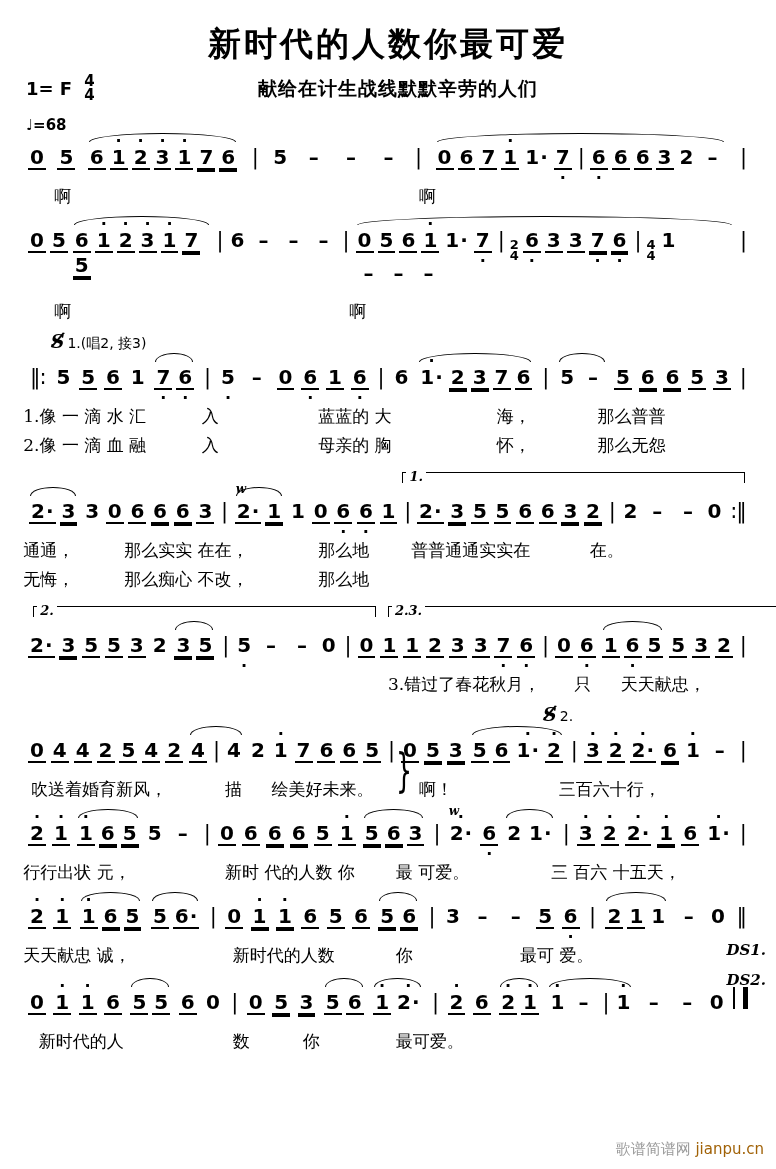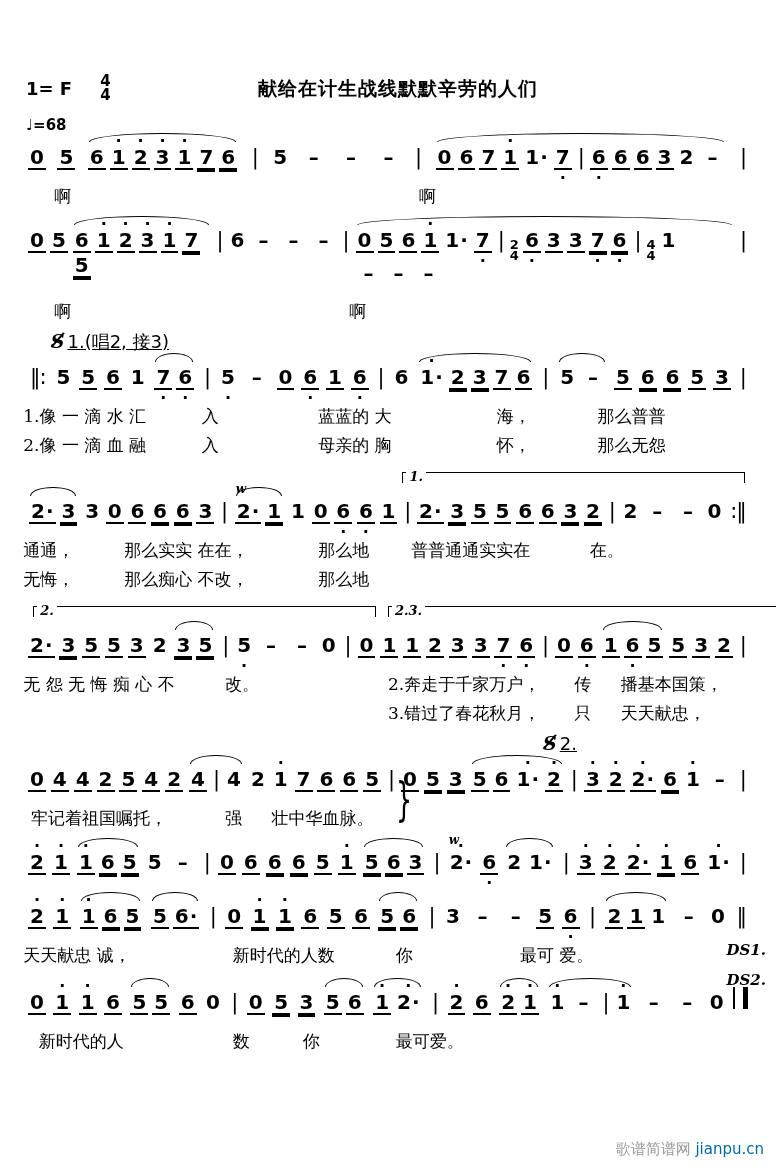--- a/index.html
+++ b/index.html
@@ -5,21 +5,21 @@
   html,body{margin:0;padding:0;}
   body{width:776px;height:1169px;background:#fff;color:#000;position:relative;overflow:hidden;
        font-family:"DejaVu Sans",sans-serif;}
   
   .hdr{position:relative;height:132px;}
   .title{position:absolute;top:22px;left:0;right:0;text-align:center;
          font-family:"DejaVu Serif",serif;font-weight:bold;font-size:33px;letter-spacing:3px;}
   .subtitle{position:absolute;top:76px;left:0;right:0;text-align:center;
             font-weight:bold;font-size:19px;letter-spacing:1px;padding-left:20px;}
   .credits{position:absolute;top:52px;right:14px;text-align:right;font-size:17px;line-height:26px;}
-  .keyblock{position:absolute;top:74px;left:26px;font-weight:bold;font-size:18px;display:flex;align-items:center;gap:20px;}
+  .keyblock{position:absolute;top:74px;left:26px;font-weight:bold;font-size:18px;display:flex;align-items:center;gap:4px;}
   .frac{display:inline-flex;flex-direction:column;text-align:center;font-size:15px;line-height:14px;margin-left:8px;}
   .tempo{position:absolute;top:116px;left:26px;font-weight:bold;font-size:15px;}
   
   #score{position:relative;}
   .system{position:relative;margin:0 0 3px;}
   .mrow{position:relative;height:22px;margin:0 26px;}
   .notesrow{display:flex;justify-content:space-between;align-items:baseline;
             padding:13px 26px 13px;font-weight:bold;font-size:20px;}
   .note{position:relative;display:inline-block;padding:0 2px;margin:0 2px;line-height:22px;}
   .u1{border-bottom:2px solid #000;}
@@ -41,35 +41,36 @@
         font-weight:bold;vertical-align:-2px;margin:0 2px;}
   
   .volta{position:absolute;top:8px;height:10px;border-top:1.4px solid #000;
          border-left:1.4px solid #000;border-right:1.4px solid #000;}
   .vlbl{position:absolute;left:3px;top:-4px;background:#fff;padding:0 3px;
         font:italic bold 13px "DejaVu Serif",serif;}
   .vlbl.boxed{font:normal 13px "DejaVu Sans",sans-serif;border:1px solid #000;border-top:none;top:-1px;}
   .sgwrap{position:absolute;top:0;white-space:nowrap;}
   .sg{position:relative;display:inline-block;font:italic bold 19px "DejaVu Serif",serif;padding:0 3px;}
   .sg::after{content:"/";position:absolute;left:50%;top:-3px;transform:translateX(-50%) rotate(14deg);font-size:20px;}
-  .sglbl{font-size:18px;font-weight:normal;text-decoration:underline;}
+  .sglbl{font-size:14px;font-weight:normal;}
   .ds{position:absolute;right:10px;top:44px;text-align:left;
       font:italic bold 15px "DejaVu Serif",serif;line-height:30px;}
   .bracec{position:absolute;top:44px;font-size:46px;font-weight:normal;
           transform:scaleX(.55);transform-origin:left center;line-height:46px;}
   
   .lyr{position:relative;height:29px;font-family:"DejaVu Serif",serif;font-size:17px;}
   .lyr span{position:absolute;white-space:pre;top:2px;}
   
   .wm{position:absolute;bottom:10px;right:12px;font-size:15px;}
 </style>
 </head>
 <body>
 
 <div class="hdr">
+  <div class="title">新时代的人数你最可爱</div>
   <div class="subtitle">献给在计生战线默默辛劳的人们</div>
   <div class="keyblock">
     <span>1= F</span>
     <span class="frac">
       <span>4</span>
       <span>4</span>
     </span>
   </div>
   <div class="tempo">♩=68</div>
 </div>
@@ -248,27 +249,20 @@
         <span class="bar">|</span>
         <span class="note u1">0</span>
         <span class="note u1">6<i class="od dn">·</i></span>
         <span class="slur"><span class="note u1">1</span><span class="note u1">6<i class="od dn">·</i></span><span class="note u1">5</span></span>
         <span class="note u1">5</span>
         <span class="note u1">3</span>
         <span class="note u1">2</span>
         <span class="bar">|</span>
       </div>
       <div class="lyr">
-        <span style="left: 3%;">无 怨 无 悔 痴 心 不</span>
-        <span style="left: 29%;">改。</span>
-        <span style="left: 50%;">2.奔走于千家万户，</span>
-        <span style="left: 74%;">传</span>
-        <span style="left: 80%;">播基本国策，</span>
-      </div>
-      <div class="lyr">
         <span style="left: 50%;">3.错过了春花秋月，</span>
         <span style="left: 74%;">只</span>
         <span style="left: 80%;">天天献忠，</span>
       </div>
     </div>
     <div class="system">
       <div class="mrow">
         <span class="sgwrap" style="left: 71%;"><span class="sg">S</span><span class="sglbl">2.</span></span>
       </div>
       <div class="notesrow">
@@ -294,23 +288,25 @@
         <span class="bar">|</span>
         <span class="note u1">3<i class="od up">·</i></span>
         <span class="note u1">2<i class="od up">·</i></span>
         <span class="note u1">2<i class="od up">·</i><span class="aug">·</span></span>
         <span class="note u2">6</span>
         <span class="note">1<i class="od up">·</i></span>
         <span class="dash">–</span>
         <span class="bar">|</span>
       </div>
       <div class="lyr">
-        <span style="left: 4%;">牢记着祖国嘱托，</span>
-        <span style="left: 29%;">强</span>
-        <span style="left: 35%;">壮中华血脉。</span>
+        <span style="left: 4%;">吹送着婚育新风，</span>
+        <span style="left: 29%;">描</span>
+        <span style="left: 35%;">绘美好未来。</span>
+        <span style="left: 54%;">啊！</span>
+        <span style="left: 72%;">三百六十行，</span>
       </div>
       <span class="bracec" style="left: 51%;">}</span>
     </div>
     <div class="system">
       <div class="notesrow">
         <span class="note u1">2<i class="od up">·</i></span>
         <span class="note u1">1<i class="od up">·</i></span>
         <span class="slur"><span class="note u1">1<i class="od up">·</i></span><span class="note u2">6</span><span class="note u2">5</span></span>
         <span class="note">5</span>
         <span class="dash">–</span>
@@ -328,20 +324,26 @@
         <span class="slur"><span class="note">2</span><span class="note">1<span class="aug">·</span></span></span>
         <span class="bar">|</span>
         <span class="note u1">3<i class="od up">·</i></span>
         <span class="note u1">2<i class="od up">·</i></span>
         <span class="note u1">2<i class="od up">·</i><span class="aug">·</span></span>
         <span class="note u2">1<i class="od up">·</i></span>
         <span class="note u1">6</span>
         <span class="note">1<i class="od up">·</i><span class="aug">·</span></span>
         <span class="bar">|</span>
       </div>
+      <div class="lyr">
+        <span style="left: 3%;">行行出状 元，</span>
+        <span style="left: 29%;">新时 代的人数 你</span>
+        <span style="left: 51%;">最 可爱。</span>
+        <span style="left: 71%;">三 百六 十五天，</span>
+      </div>
     </div>
     <div class="system">
       <div class="notesrow">
         <span class="note u1">2<i class="od up">·</i></span>
         <span class="note u1">1<i class="od up">·</i></span>
         <span class="slur"><span class="note u1">1<i class="od up">·</i></span><span class="note u2">6</span><span class="note u2">5</span></span>
         <span class="slur"><span class="note u1">5</span><span class="note u1">6<span class="aug">·</span></span></span>
         <span class="bar">|</span>
         <span class="note u1">0</span>
         <span class="note u2">1<i class="od up">·</i></span>
@@ -402,14 +404,14 @@
         <span style="left: 5%;">新时代的人</span>
         <span style="left: 30%;">数</span>
         <span style="left: 39%;">你</span>
         <span style="left: 51%;">最可爱。</span>
       </div>
     </div>
   </div>
 
 <div class="wm">
   <span style="color: rgb(154, 154, 154);">歌谱简谱网</span>
-  <span style="color: #0369a1;">jianpu.cn</span>
+  <span style="color: #a16207;">jianpu.cn</span>
 </div>
 
 </body></html>

